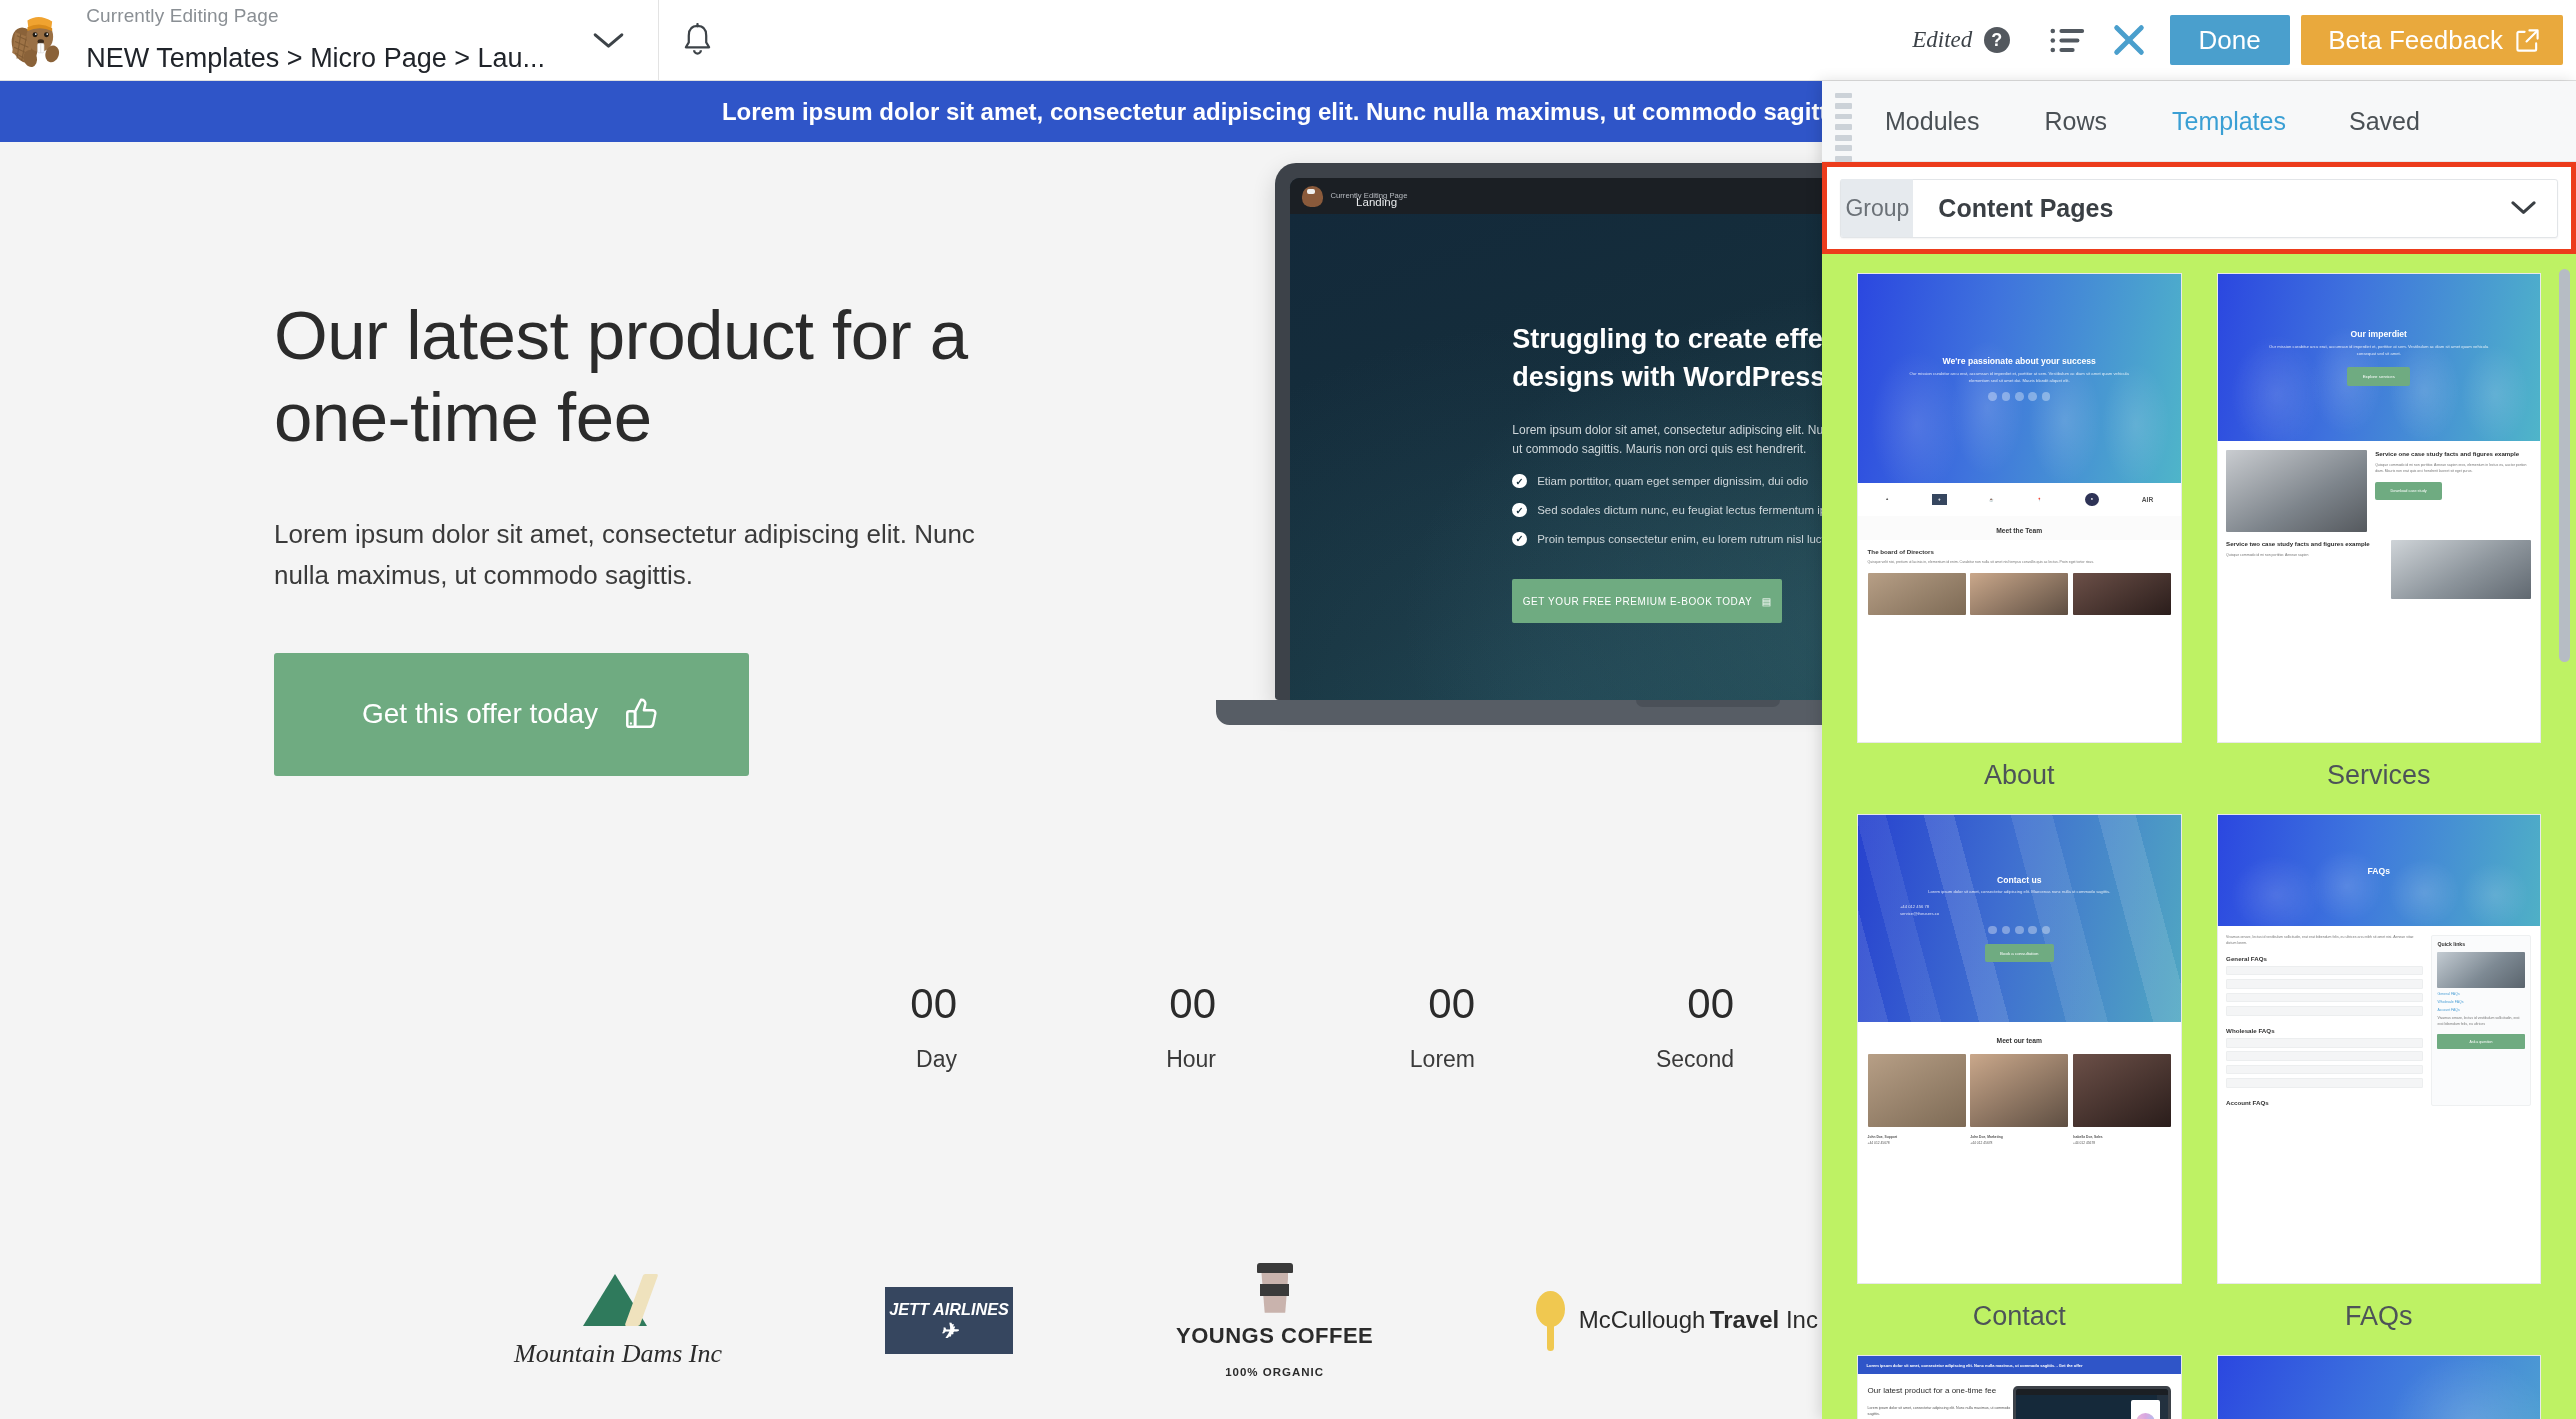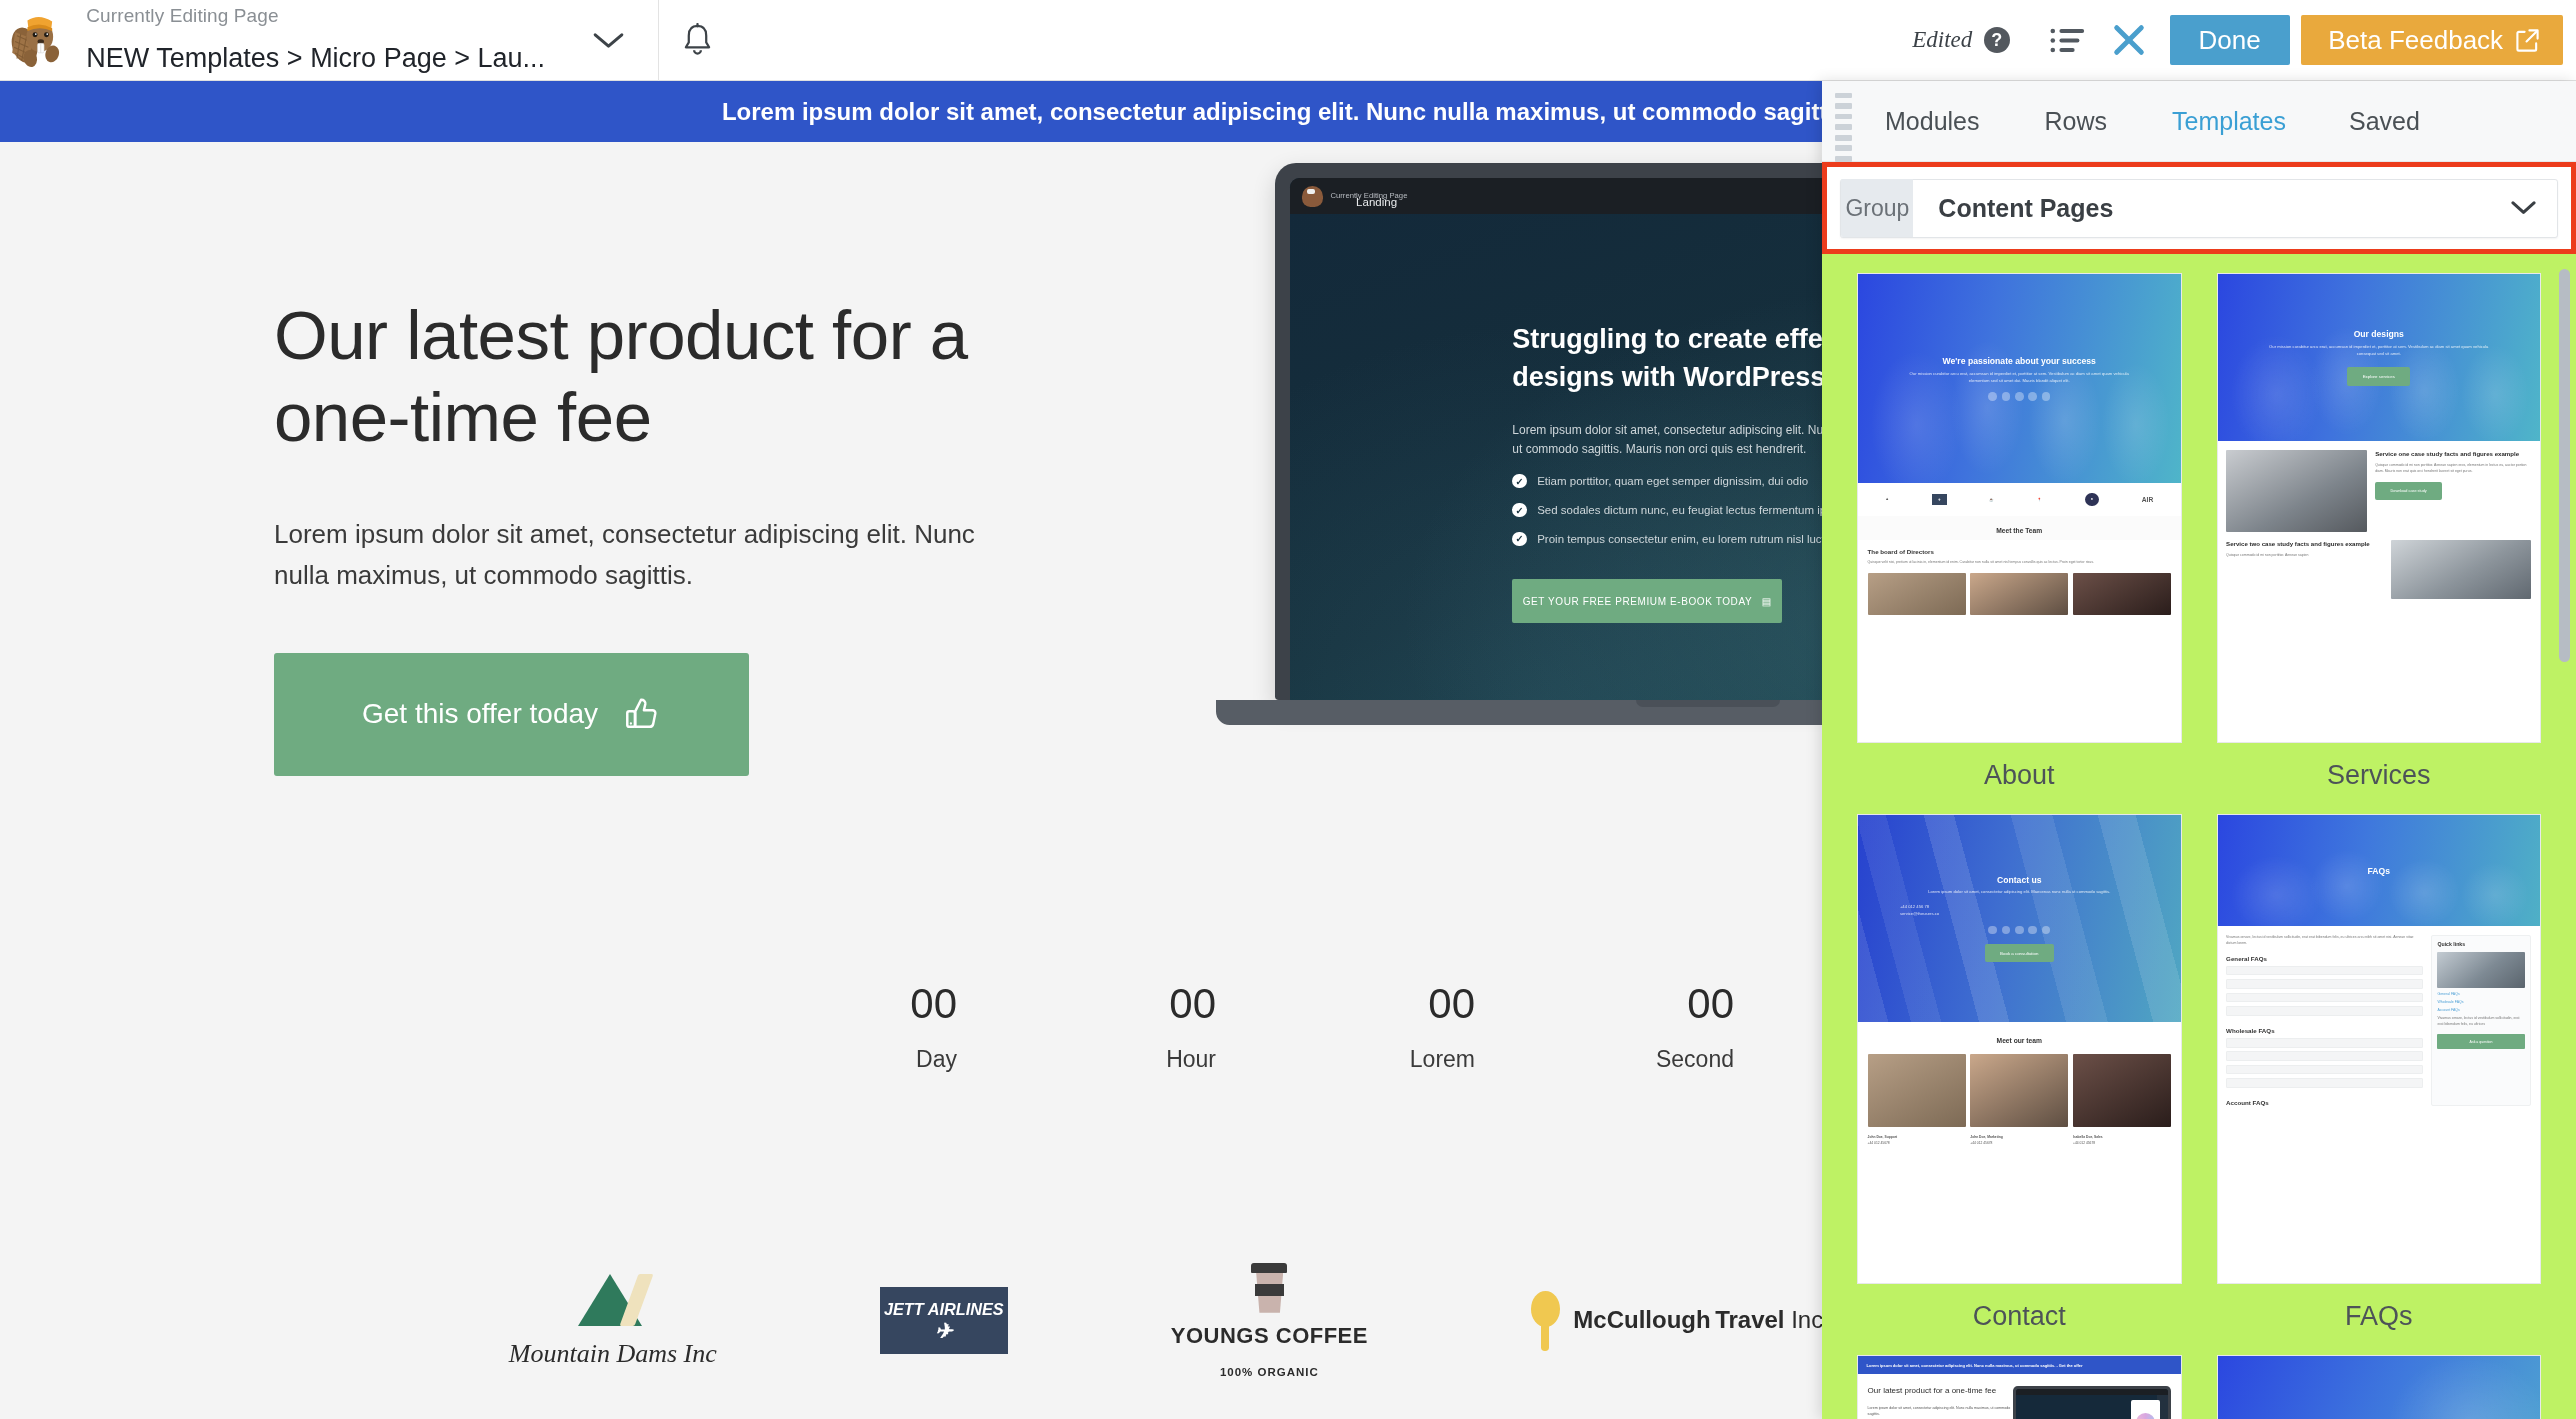--- a/index.html
+++ b/index.html
@@ -193,21 +193,21 @@
   .cc-body { position:absolute; top:9.6px; left:5.8px; width:27px; height:40px; background:#c9b3ad;
     clip-path: polygon(0 0,100% 0,88% 100%,12% 100%); }
   .cc-band { position:absolute; top:21px; left:4.8px; width:29px; height:11.5px; background:#3a3a3a; }
   .yc-text { font-size: 22px; font-weight: bold; color:#2b2b2b; letter-spacing: 0.5px; }
   .yc-sub { font-size: 11.5px; font-weight: bold; color:#2b2b2b; letter-spacing: 1px; margin-top: 17px; }
   .mcc { display:flex; align-items:center; gap: 13.4px; }
   .mcc-pin { width: 29px; position: relative; height: 59px; }
   .mcc-pin::before{content:"";position:absolute;top:0;left:0;width:29px;height:36px;background:#f0c850;border-radius:50%;}
   .mcc-pin::after{content:"";position:absolute;top:33px;left:10.5px;width:7.7px;height:27px;background:#f0c850;border-radius:0 0 3.8px 3.8px;}
   .mcc-txt { line-height: 1.18; }
-  .mcc-txt .l1 { font-size: 24px; font-weight: bold; color:#2b2b2b; }
+  .mcc-txt .l1 { font-size: 24px; font-weight: normal; color:#2b2b2b; }
   .mcc-txt .l2 { font-size: 24px; color:#2b2b2b; }
   .mcc-txt .l2 b { font-weight: bold; }
   .jit {
     width: 81px; height: 81px; border-radius: 50%;
     background:#2e3356; color:#fff;
     display:flex; flex-direction:column; align-items:center; justify-content:center;
   }
   .jit .a { font-size: 12.5px; font-weight: bold; letter-spacing:0.2px; }
   .jit .b { font-size: 8.6px; letter-spacing: 1px; margin-top: 2.9px; }
 
@@ -636,21 +636,21 @@
           </div>
         </div>
         <div class="tpl-name">About</div>
       </div>
 
       <div class="tpl-card">
         <div class="tpl-thumb tall">
           <div class="mini">
             <div class="mini-hero people" style="height:167px;">
               <span class="ghost"></span>
-              <span class="gtitle">Our designs</span>
+              <span class="gtitle">Our imperdiet</span>
               <span class="gsub">Our mission curabitur arcu erat, accumsan id imperdiet et, porttitor at sem. Vestibulum ac diam sit amet quam vehicula consequat sed sit amet.</span>
               <span class="mini-gbtn">Explore services</span>
             </div>
             <div class="mini-serv-body">
               <span class="mini-img-block"></span>
               <span class="txt">
                 <h6>Service one case study facts and figures example</h6>
                 <div class="mini-txt">Quisque commodo id mi non porttitor. Aenean sapien eros, elementum in lectus eu, auctor portion diam. Mauris non erat quis orci hendrerit laoreet sit eget purus.</div>
                 <div style="margin-top:7.7px;background:#6fab81;color:#fff;font-size:3.8px;padding:6.7px 0;width:67px;text-align:center;border-radius:1.9px;">Download case study</div>
               </span>

